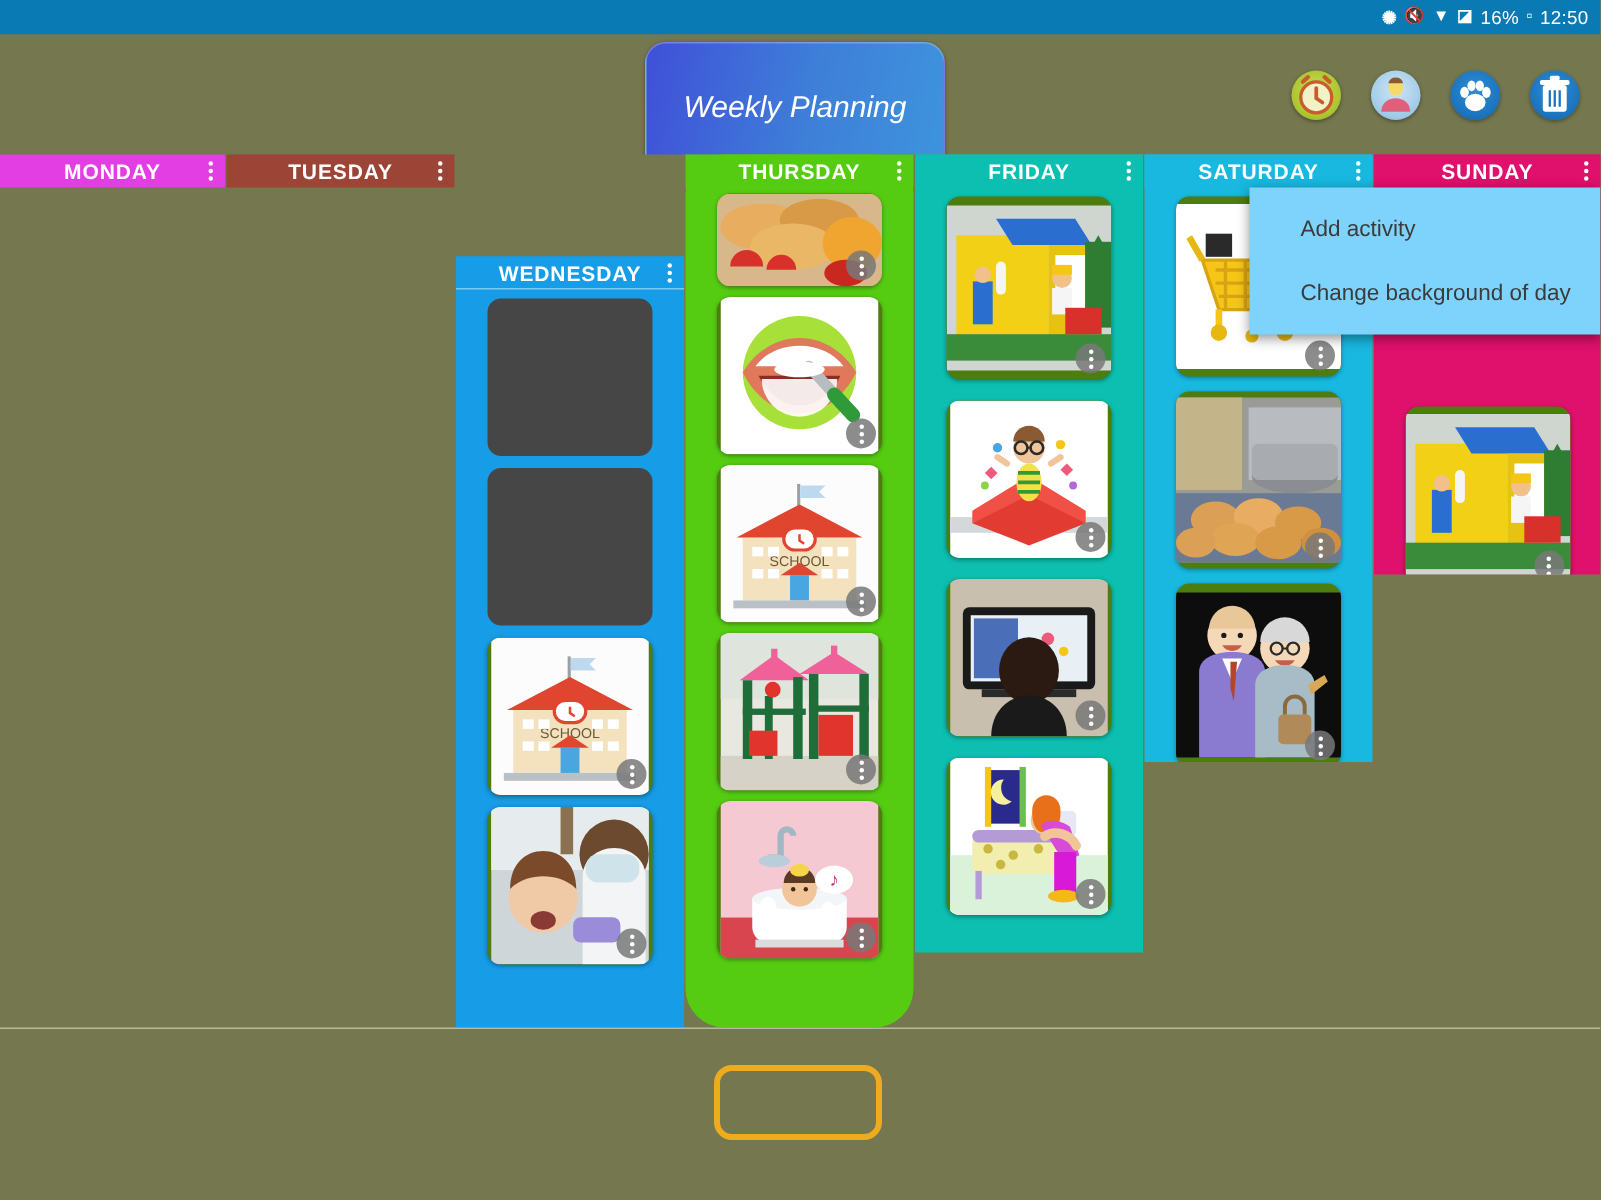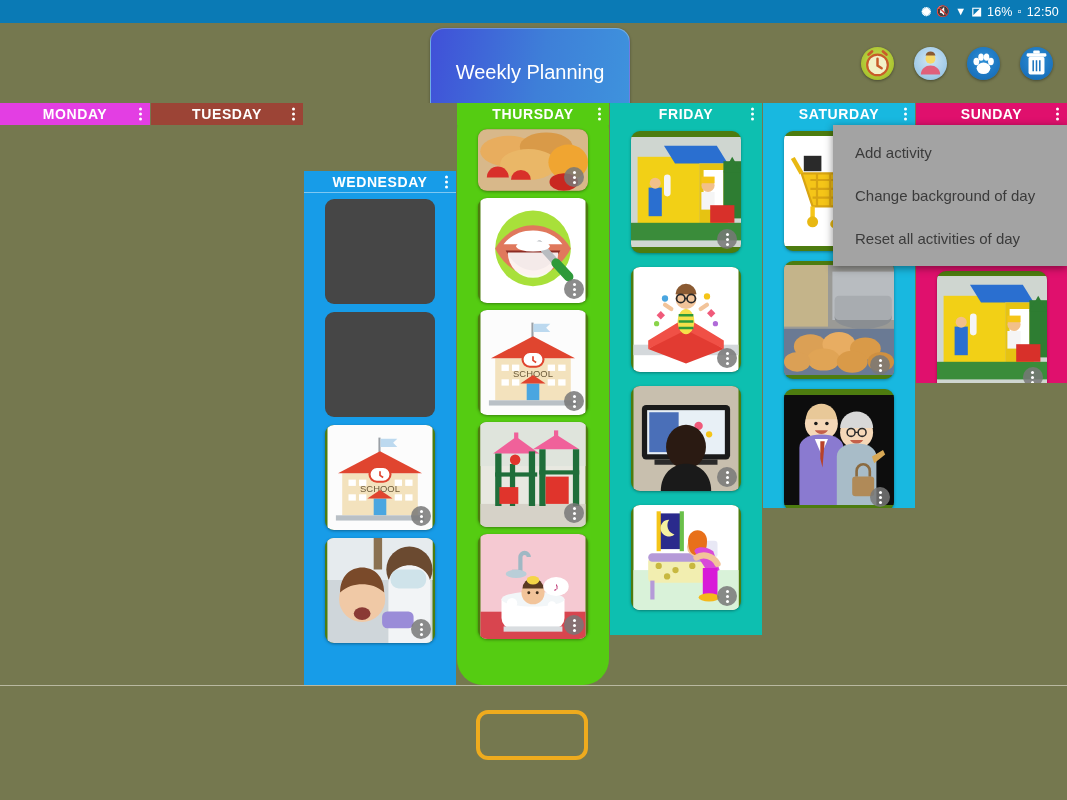--- a/index.html
+++ b/index.html
@@ -37,20 +37,21 @@
     letter-spacing:0.2px; white-space:nowrap;
   }
   .title-btn{
     position:absolute; left:430px; top:5px; width:200px; height:88px;
     border-radius:14px;
     background:linear-gradient(100deg,#4050d8 0%,#3e7fd8 55%,#3e93dd 100%);
     box-shadow:0 1px 3px rgba(0,0,0,.35);
     display:flex; align-items:center; justify-content:center;
     color:#ffffff; font-size:20px;
     border:1px solid rgba(255,255,255,.25);
+    font-style:italic;
   }
   .hdr-icons{
     position:absolute; right:14px; top:24px;
     display:flex; gap:20px; align-items:center;
   }
   .hicon{
     width:33px; height:33px; border-radius:50%;
     display:flex; align-items:center; justify-content:center;
     font-size:16px; color:#ffffff;
     box-shadow:0 1px 3px rgba(0,0,0,.4);
@@ -103,23 +104,23 @@
     background:rgba(120,120,120,.85);
     display:flex; flex-direction:column; align-items:center; justify-content:center; gap:2px;
     z-index:5;
   }
   .card .cdots i{ width:3px; height:3px; border-radius:50%; background:#fff; }
   .card svg{ width:100%; height:100%; display:block; }
 
   
   .menu{
     position:absolute; left:833px; top:125px; width:234px;
-    background:#a3a3a3;
+    background:#7dd3fc;
     box-shadow:0 2px 8px rgba(0,0,0,.45);
-    z-index:50; padding:6px 4px;
+    z-index:50; padding:6px 16px;
   }
   .menu-item{
     padding:13px 18px;
     font-size:15px; color:#3b3b3b;
     white-space:nowrap;
   }
 
   
   .bottombar{
     position:absolute; left:0; top:685px; width:1067px; height:115px;
@@ -630,18 +631,17 @@
           </span>
       </div>
     </div>
   </div>
 
 </div>
 
 <div class="menu">
   <div class="menu-item">Add activity</div>
   <div class="menu-item">Change background of day</div>
-  <div class="menu-item">Reset all activities of day</div>
 </div>
 
 <div class="bottombar">
   <div class="bottom-box"></div>
 </div>
 
 </body></html>

